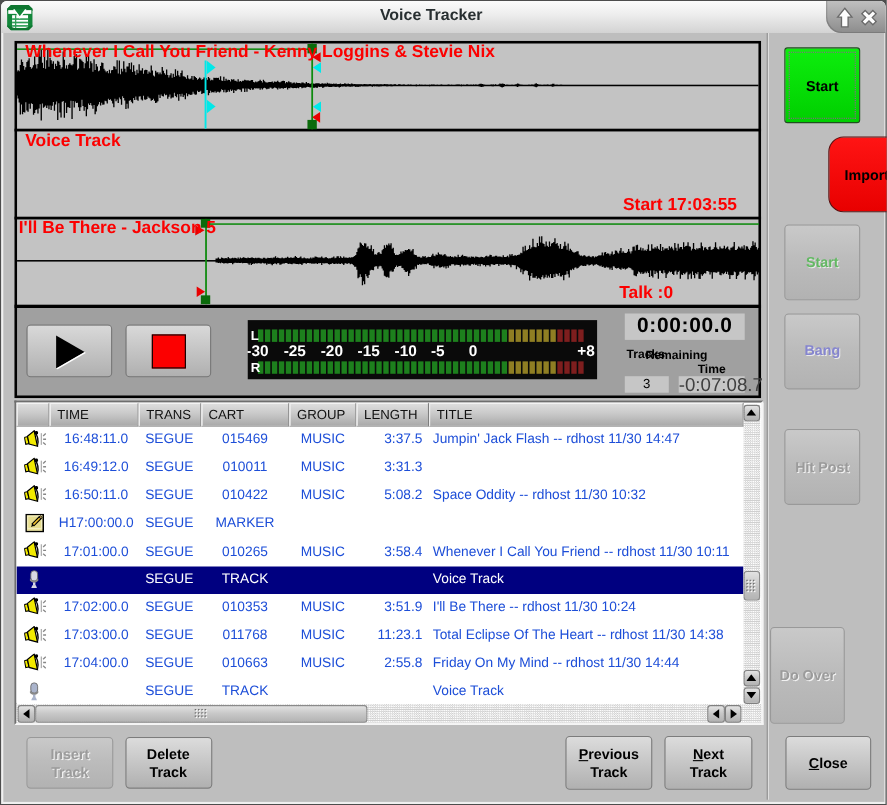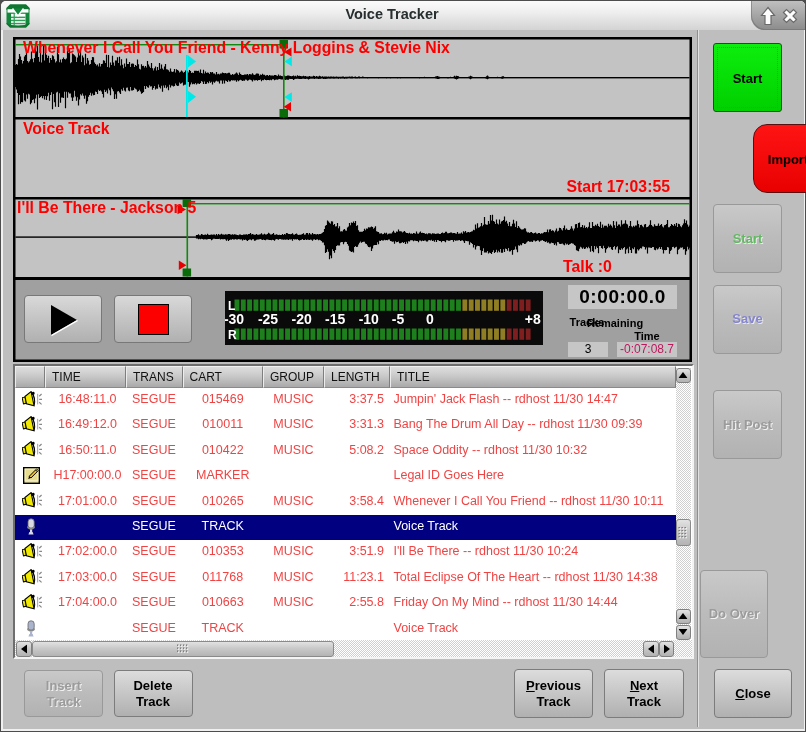--- a/index.html
+++ b/index.html
@@ -22,21 +22,21 @@
   font-size:19px; font-weight:bold; color:#000; text-align:center; line-height:24px; letter-spacing:0.6px; }
 .slab { position:absolute; font-size:11px; font-weight:bold; color:#000; text-align:center; }
 .sbox { position:absolute; height:15px; background:#c6c6c6; font-size:12px; text-align:center; line-height:15px; }
 #tablewrap { position:absolute; left:13px; top:363.5px; width:681px; height:295.5px;
   border-top:2px solid #6e6e6e; border-left:2px solid #6e6e6e;
   border-right:2px solid #f4f4f4; border-bottom:2px solid #f4f4f4; background:#fff; }
 .hcell { position:absolute; top:0; height:22px; background:linear-gradient(#dedede,#c9c9c9 45%,#a9a9a9);
   border-left:1px solid #ececec; border-right:1px solid #7e7e7e; border-top:1px solid #f2f2f2;
   border-bottom:1px solid #8a8a8a; font-size:12px; color:#111; line-height:21px; padding-left:6px; }
 #rows { position:absolute; left:0; top:22.3px; width:661px; height:251.7px; overflow:hidden; background:#fff; }
-.row { position:absolute; left:0; width:661px; height:25.45px; font-size:12.5px; color:#ef4444; }
+.row { position:absolute; left:0; width:661px; height:25.45px; font-size:12.5px; color:#1d4ed8; }
 .row.sel { background:#000080; color:#fff; }
 .c { position:absolute; top:0; height:23px; line-height:23px; white-space:nowrap; }
 .ct { left:32px; width:81px; text-align:center; }
 .cr { left:117px; }
 .cc { left:167.5px; width:80.5px; text-align:center; }
 .cg { left:248px; width:61px; text-align:center; }
 .cl { left:309px; width:60px; text-align:right; }
 .cti { left:378.5px; }
 .icn { position:absolute; }
 .track { position:absolute; background:conic-gradient(#fff 25%, #cfcfcf 0 50%, #fff 0 75%, #cfcfcf 0); background-size:2px 2px; }
@@ -236,21 +236,21 @@
     <text x="143.8" y="33" fill="#fff" font-size="14" font-weight="bold" text-anchor="middle" font-family="Liberation Sans">-10</text>
     <text x="173" y="33" fill="#fff" font-size="14" font-weight="bold" text-anchor="middle" font-family="Liberation Sans">-5</text>
     <text x="205" y="33" fill="#fff" font-size="14" font-weight="bold" text-anchor="middle" font-family="Liberation Sans">0</text>
     <text x="307.7" y="33" fill="#fff" font-size="14" font-weight="bold" text-anchor="middle" font-family="Liberation Sans">+8</text>
   </svg>
 <div id="timebox">0:00:00.0</div>
 <div class="slab" style="left:555px;top:317px;width:120px">Remaining</div>
 <div class="slab" style="left:557px;top:316px;width:60px">Tracks</div>
 <div class="slab" style="left:617px;top:330px;width:60px">Time</div>
 <div class="sbox" style="left:568px;top:342px;width:40px;color:#000">3</div>
-<div class="sbox" style="left:617px;top:342px;width:60px;color:#be185d;font-size:12px">-0:07:08.7</div>
+<div class="sbox" style="left:617px;top:342px;width:60px;color:#404040;font-size:17px">-0:07:08.7</div>
 <div id="tablewrap">
   <div class="hcell" style="left:0px;width:30px"></div>
     <div class="hcell" style="left:30px;width:81px">TIME</div>
     <div class="hcell" style="left:111px;width:56.5px">TRANS</div>
     <div class="hcell" style="left:167.5px;width:80.5px">CART</div>
     <div class="hcell" style="left:248px;width:61px">GROUP</div>
     <div class="hcell" style="left:309px;width:66px">LENGTH</div>
     <div class="hcell" style="left:375px;width:286px">TITLE</div>
   <div id="rows">
       <div class="row" style="top:0.00px">
@@ -284,21 +284,20 @@
             <ellipse cx="12" cy="3" rx="1.8" ry="1.6" fill="#000"></ellipse>
           </g>
           <rect x="15" y="2.8" width="1.2" height="10.6" fill="#b0b0b0"></rect>
           <path d="M17.2 5.3 L19.6 3 M17.2 8.3 L20 8.3 M17.2 11.3 L19.6 13.4" stroke="#888" stroke-width="1.2" fill="none"></path>
         </svg>
         <div class="c ct">16:49:12.0</div>
         <div class="c cr">SEGUE</div>
         <div class="c cc">010011</div>
         <div class="c cg">MUSIC</div>
         <div class="c cl">3:31.3</div>
-        <div class="c cti">Bang The Drum All Day -- rdhost 11/30 09:39</div>
       </div>
       <div class="row" style="top:50.90px">
         <svg class="icn" width="20" height="17" viewBox="0 0 20 17" style="left:7px;top:2.8px">
           <g transform="rotate(-12 9 8)">
             <rect x="0.6" y="4.8" width="3" height="6.4" fill="#f2ea00" stroke="#000" stroke-width="1"></rect>
             <polygon points="3.6,4.3 10.6,0.8 10.6,15.2 3.6,11.7" fill="#f2ea00" stroke="#000" stroke-width="1.1"></polygon>
             <path d="M10.6 0.8 Q14.4 8 10.6 15.2 Q16 12 16 8 Q16 4 10.6 0.8" fill="#fff"></path>
             <path d="M10.6 0.8 Q14.4 8 10.6 15.2 Q13 8 10.6 0.8 Z" fill="#000"></path>
             <path d="M10.6 0.8 Q14.4 8 10.6 15.2" fill="none" stroke="#000" stroke-width="1"></path>
             <ellipse cx="12" cy="3" rx="1.8" ry="1.6" fill="#000"></ellipse>
@@ -317,21 +316,20 @@
         <svg class="icn" width="17" height="17" viewBox="0 0 17 17" style="left:8px;top:3.2px">
           <rect x="0.7" y="0.7" width="15.6" height="15.6" fill="#ece49f" stroke="#000" stroke-width="1.4"></rect>
           <rect x="2.2" y="2.2" width="12.6" height="11.2" fill="#e6dd8e" stroke="#f2edc2" stroke-width="1"></rect>
           <path d="M6.2 9.3 L12.6 2.9 L14.3 4.6 L7.9 11 Z" fill="#f4c430" stroke="#000" stroke-width="1"></path>
           <path d="M6.2 9.3 L7.9 11 L5.2 12 Z" fill="#000"></path>
           <path d="M12.6 2.9 L14.3 4.6 L15.3 3.6 Q14.8 2.2 13.6 1.9 Z" fill="#d8b860" stroke="#000" stroke-width="0.8"></path>
         </svg>
         <div class="c ct">H17:00:00.0</div>
         <div class="c cr">SEGUE</div>
         <div class="c cc">MARKER</div>
-        <div class="c cti">Legal ID Goes Here</div>
       </div>
       <div class="row" style="top:101.80px">
         <svg class="icn" width="20" height="17" viewBox="0 0 20 17" style="left:7px;top:2.8px">
           <g transform="rotate(-12 9 8)">
             <rect x="0.6" y="4.8" width="3" height="6.4" fill="#f2ea00" stroke="#000" stroke-width="1"></rect>
             <polygon points="3.6,4.3 10.6,0.8 10.6,15.2 3.6,11.7" fill="#f2ea00" stroke="#000" stroke-width="1.1"></polygon>
             <path d="M10.6 0.8 Q14.4 8 10.6 15.2 Q16 12 16 8 Q16 4 10.6 0.8" fill="#fff"></path>
             <path d="M10.6 0.8 Q14.4 8 10.6 15.2 Q13 8 10.6 0.8 Z" fill="#000"></path>
             <path d="M10.6 0.8 Q14.4 8 10.6 15.2" fill="none" stroke="#000" stroke-width="1"></path>
             <ellipse cx="12" cy="3" rx="1.8" ry="1.6" fill="#000"></ellipse>
@@ -524,21 +522,21 @@
     <div class="foc"></div>
     <div class="lbl">Start</div>
   </div>
 <div id="bimport">
     <div class="lbl">Import</div>
   </div>
 <div class="btn dis" style="left:713px;top:204px;width:69px;height:69px">
     <div class="lbl grtx">Start</div>
   </div>
 <div class="btn dis" style="left:713px;top:284.5px;width:69px;height:69px">
-    <div class="lbl bltx">Save</div>
+    <div class="lbl bltx">Bang</div>
   </div>
 <div class="btn dis" style="left:713px;top:390px;width:69px;height:69px">
     <div class="lbl distx">Hit Post</div>
   </div>
 <div class="btn dis" style="left:700px;top:570px;width:68px;height:88px">
     <div class="lbl distx">Do Over</div>
   </div>
 <div class="btn" style="left:714px;top:669px;width:78px;height:49px">
     <div class="lbl"><u>C</u>lose</div>
   </div>

